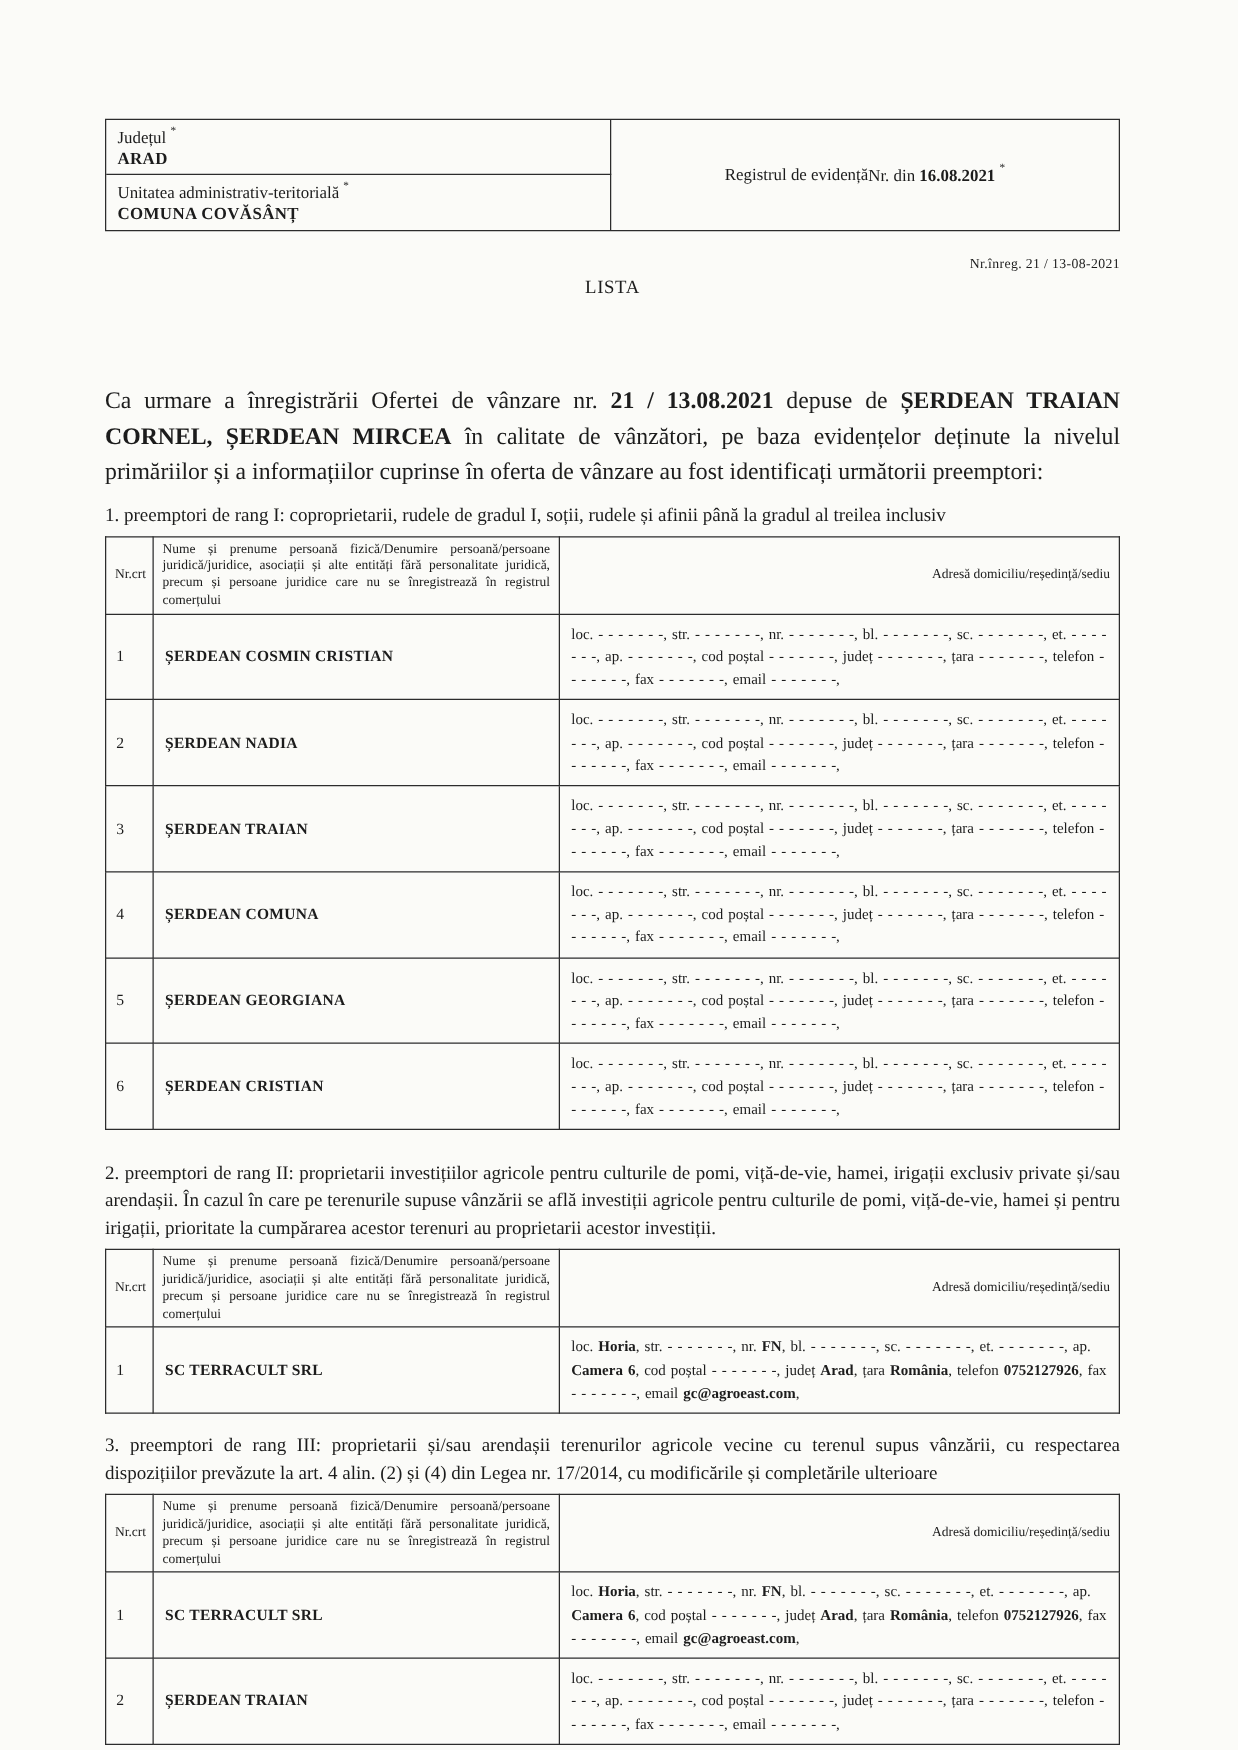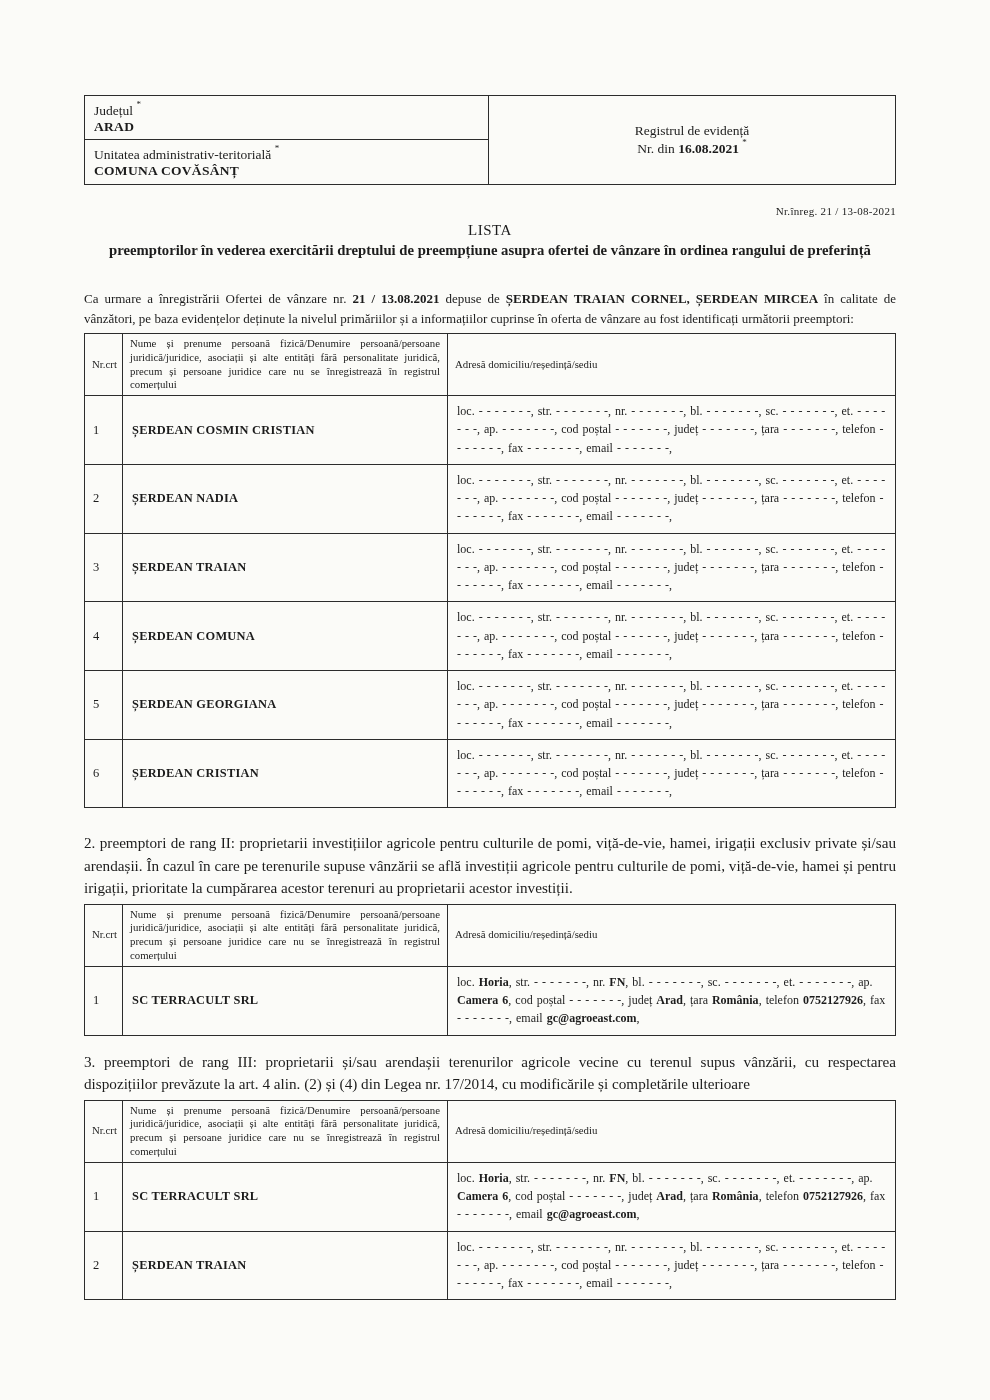--- a/index.html
+++ b/index.html
@@ -18,44 +18,44 @@
   }
   
   .id-box {
     display: grid;
     grid-template-columns: 404px 1fr;
     border: 1.6px solid #2c2c2c;
   }
   .id-cell { padding: 5px 9px; }
   .id-left-top   { grid-column: 1; grid-row: 1; border-bottom: 1.6px solid #2c2c2c; border-right: 1.6px solid #2c2c2c; height: 44px; }
   .id-left-bot   { grid-column: 1; grid-row: 2; border-right: 1.6px solid #2c2c2c; height: 44px; }
-  .id-right      { grid-column: 2; grid-row: 1 / span 2; display: flex; flex-direction: column; justify-content: center; align-items: center; }
+  .id-right      { grid-column: 2; grid-row: 1 / span 2; display: flex; flex-direction: row; justify-content: center; align-items: center; }
   .id-label { font-size: 13.5px; }
   .id-value { font-size: 13.5px; font-weight: bold; letter-spacing: 0.3px; }
   sup.star { font-size: 9px; position: relative; top: -2px; }
   .reg-title { font-size: 13.5px; }
   .reg-nr { font-size: 13.5px; text-align: center; }
   .reg-nr .b { font-weight: bold; }
   
   .regline { margin-top: 20px; text-align: right; font-size: 11px; letter-spacing: 0.3px; }
   .doc-title { margin-top: 5px; text-align: center; font-weight: normal; font-size: 15px; letter-spacing: 0.5px; }
   .doc-subtitle { margin-top: 3px; text-align: center; font-weight: bold; font-size: 14.7px; }
   
-  .intro { margin-top: 30px; font-size: 13px; line-height: 1.5; text-align: justify; }
+  .intro { margin-top: 68px; font-size: 19px; line-height: 1.5; text-align: justify; }
   .sec-heading { font-size: 15.2px; line-height: 1.45; }
   .sec-heading.just { text-align: justify; }
   #sec1-heading { margin-top: 9px; }
   #sec2-heading { margin-top: 24px; }
   #sec3-heading { margin-top: 15px; }
   
   table { width: 100%; border-collapse: collapse; table-layout: fixed; margin-top: 5px; }
   th, td { border: 1.6px solid #2c2c2c; vertical-align: middle; }
   col.w-nr   { width: 38px; }
   col.w-name { width: 325px; }
-  th { font-weight: normal; font-size: 10.8px; line-height: 1.28; padding: 3px 7px; text-align: left; vertical-align: middle; }
+  th { font-weight: normal; font-size: 10.8px; line-height: 1.28; padding: 3px 7px; text-align: right; vertical-align: middle; }
   th.h-name { text-align: justify; }
   td.c-nr   { font-size: 12.5px; padding: 4px 3px 4px 8px; vertical-align: middle; }
   td.c-name { font-size: 12.4px; font-weight: bold; padding: 4px 9px; letter-spacing: 0.25px; }
   td.c-addr { font-size: 12px; line-height: 1.52; padding: 6px 9px 7px 9px; text-align: left; word-spacing: 1px; }
 </style>
 </head>
 <body>
 
 <div class="page">
 
@@ -70,24 +70,24 @@
     </div>
     <div class="id-cell id-right">
       <div class="reg-title">Registrul de evidență</div>
       <div class="reg-nr"><span>Nr. din </span><span class="b">16.08.2021</span> <sup class="star">*</sup></div>
     </div>
   </div>
 
   <div class="regline">Nr.înreg. 21 / 13-08-2021</div>
 
   <div class="doc-title">LISTA</div>
-  <div class="doc-subtitle">preemptorilor în vederea exercitării dreptului de preempțiune asupra ofertei de vânzare în ordinea rangului de preferință</div>
 
   <p class="intro"><span>Ca urmare a înregistrării Ofertei de vânzare nr. </span><span style="font-weight: bold;">21 / 13.08.2021</span><span> depuse de </span><span style="font-weight: bold;">ȘERDEAN TRAIAN CORNEL, ȘERDEAN MIRCEA</span><span> în calitate de vânzători, pe baza evidențelor deținute la nivelul primăriilor și a informațiilor cuprinse în oferta de vânzare au fost identificați următorii preemptori:</span></p>
 
+  <div class="sec-heading" id="sec1-heading">1. preemptori de rang I: coproprietarii, rudele de gradul I, soții, rudele și afinii până la gradul al treilea inclusiv</div>
   <table>
     <colgroup>
         <col class="w-nr">
         <col class="w-name">
         <col>
       </colgroup>
     <thead>
       <tr>
         <th class="h-nr">Nr.crt</th>
         <th class="h-name">Nume și prenume persoană fizică/Denumire persoană/persoane juridică/juridice, asociații și alte entități fără personalitate juridică, precum și persoane juridice care nu se înregistrează în registrul comerțului</th>

